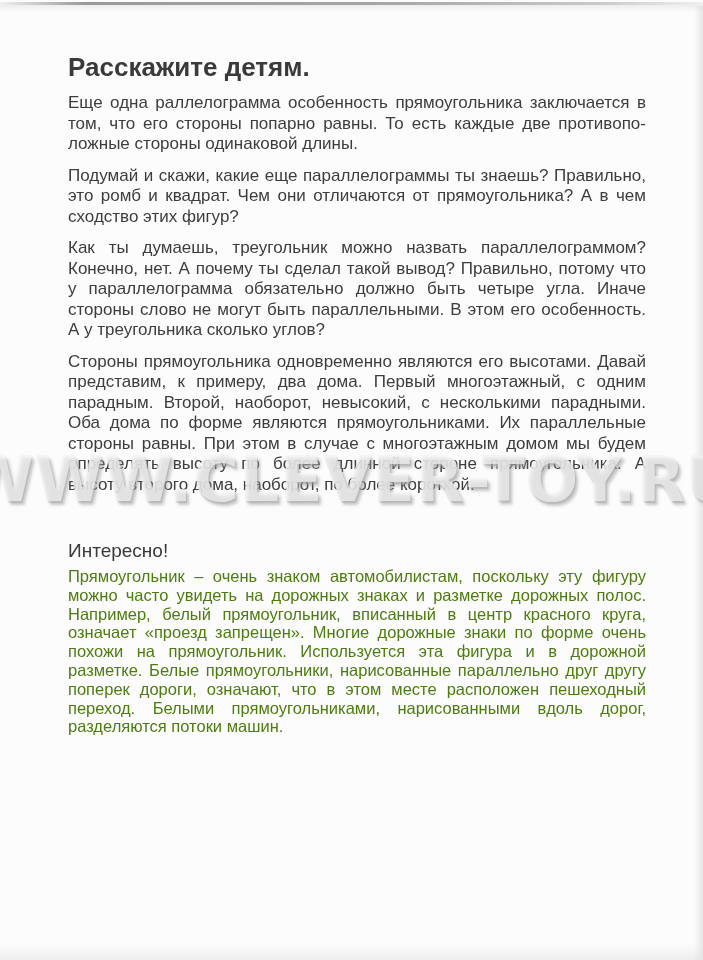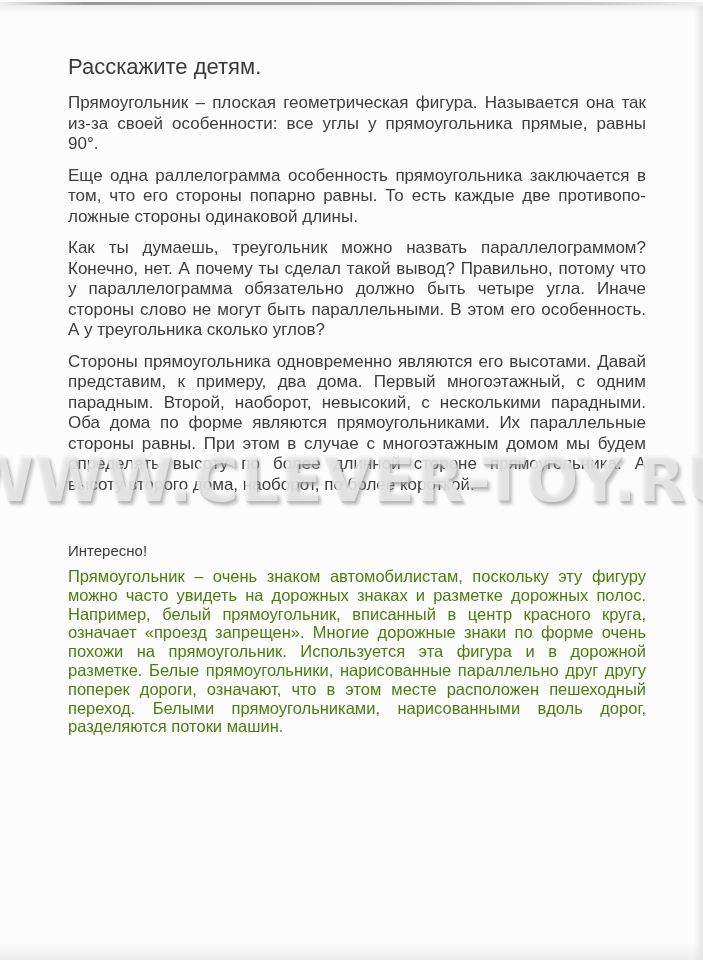--- a/index.html
+++ b/index.html
@@ -43,40 +43,40 @@
     background: linear-gradient(to top, rgba(228,225,228,0.55), rgba(255,255,255,0));
   }
   .content {
     position: absolute;
     left: 68px;
     top: 53px;
     width: 578px;
   }
   .title {
     margin: 0 0 12px 0;
-    font-size: 22px;
+    font-size: 26px;
     line-height: 28px;
-    font-weight: 400;
+    font-weight: 700;
     color: #3a3a3a;
   }
   .para {
     margin: 0 0 11px 0;
     font-size: 17px;
     line-height: 20.5px;
     text-align: justify;
     hyphens: manual;
     -webkit-hyphens: manual;
     color: #3d3d3d;
   }
   .interesting {
     margin-top: 44px;
   }
   .interesting-title {
     margin: 0 0 5px 0;
-    font-size: 15px;
+    font-size: 19px;
     line-height: 23px;
     font-weight: 400;
     color: #3a3a3a;
   }
   .interesting-body {
     margin: 0;
     font-size: 16.5px;
     line-height: 18.8px;
     text-align: justify;
     hyphens: manual;
@@ -109,25 +109,25 @@
 
   <div class="top-edge"></div>
   <div class="top-fade"></div>
   <div class="right-edge"></div>
   <div class="bottom-edge"></div>
 
   <div class="content">
 
     <h1 class="title">Расскажите детям.</h1>
 
-    <p class="para">Прямоугольник – плоская геометрическая фигура. Называется она так из-за своей особенности: все углы у прямоугольника прямые, равны 90°.</p>
 
     <p class="para">Еще одна раллелограмма особенность прямоугольника заключается в том, что его стороны попарно равны. То есть каждые две противопо­ложные стороны одинаковой длины.</p>
 
 
+    <p class="para">Подумай и скажи, какие еще параллелограммы ты знаешь? Правильно, это ромб и квадрат. Чем они отличаются от прямоугольника? А в чем сходство этих фигур?</p>
 
     <p class="para">Как ты думаешь, треугольник можно назвать параллелограммом? Конеч­но, нет. А почему ты сделал такой вывод? Правильно, потому что у па­раллелограмма обязательно должно быть четыре угла. Иначе стороны слово не могут быть параллельными. В этом его особенность. А у треу­гольника сколько углов?</p>
 
     <p class="para">Стороны прямоугольника одновременно являются его высотами. Давай представим, к примеру, два дома. Первый многоэтажный, с одним парад­ным. Второй, наоборот, невысокий, с несколькими парадными. Оба дома по форме являются прямоугольниками. Их параллельные стороны рав­ны. При этом в случае с многоэтажным домом мы будем определять вы­соту по более длинной стороне прямоугольника. А высоту второго дома, наоборот, по более короткой.</p>
 
 
     <div class="interesting">
       <h2 class="interesting-title">Интересно!</h2>
       <p class="interesting-body">Прямоугольник – очень знаком автомобилистам, поскольку эту фигуру можно часто увидеть на дорожных знаках и разметке дорожных полос. Например, бе­лый прямоугольник, вписанный в центр красного круга, означает «проезд за­прещен». Многие дорожные знаки по форме очень похожи на прямоугольник. Используется эта фигура и в дорожной разметке. Белые прямоугольники, нари­сованные параллельно друг другу поперек дороги, означают, что в этом месте расположен пешеходный переход. Белыми прямоугольниками, нарисованными вдоль дорог, разделяются потоки машин.</p>
     </div>

